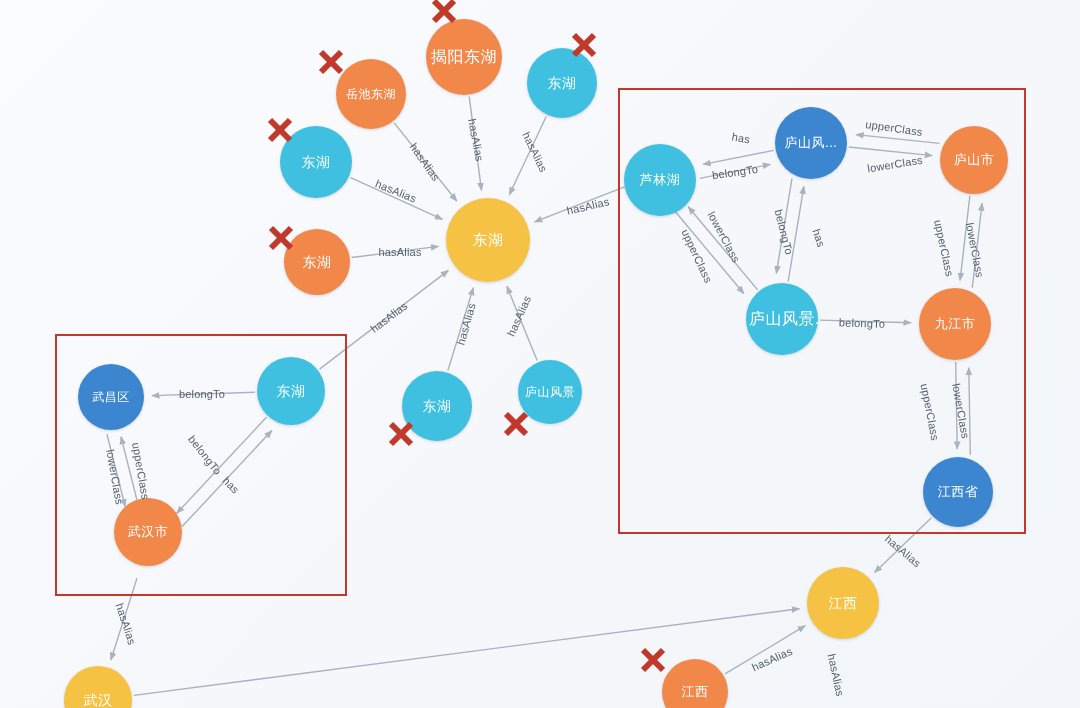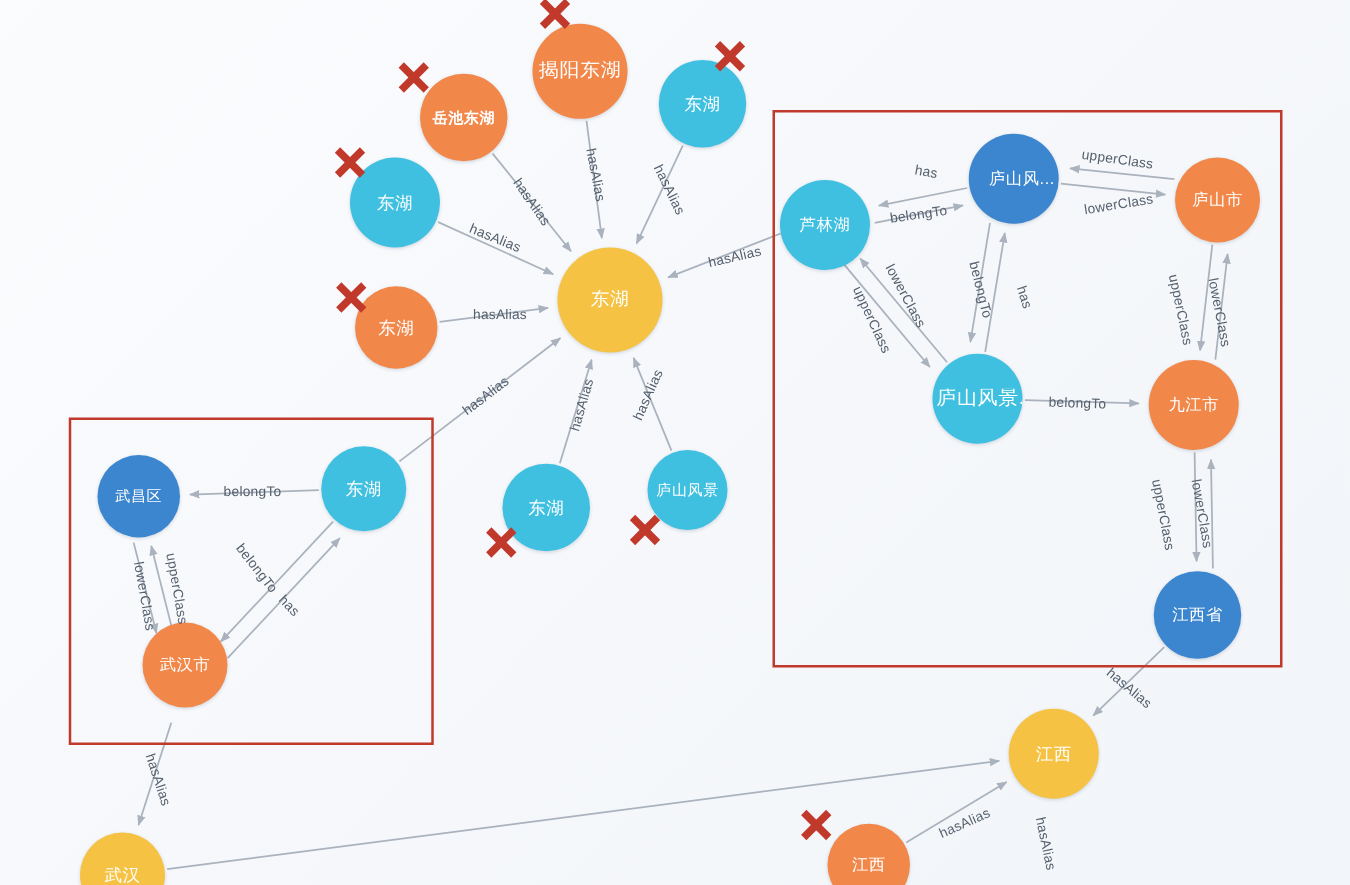--- a/index.html
+++ b/index.html
@@ -108,21 +108,21 @@
       </g>
   </svg>
   <div id="boxes-layer">
       <div class="redbox" style="left: 55px; top: 334px; width: 292px; height: 262px; border-color: rgb(192, 57, 43);"></div>
       <div class="redbox" style="left: 618px; top: 88px; width: 408px; height: 446px; border-color: rgb(192, 57, 43);"></div>
     </div>
   <div id="nodes-layer">
       <div class="node" style="left: 446px; top: 198px; width: 84px; height: 84px; background: rgb(245, 194, 67); font-size: 15px;">
         <span class="node-label">东湖</span>
       </div>
-      <div class="node" style="left: 336px; top: 59px; width: 70px; height: 70px; background: rgb(242, 135, 74); font-size: 12px; font-weight: bold;">
+      <div class="node" style="left: 336px; top: 59px; width: 70px; height: 70px; background: rgb(242, 135, 74); font-size: 12px;">
         <span class="node-label">岳池东湖</span>
       </div>
       <div class="node" style="left: 426px; top: 19px; width: 76px; height: 76px; background: rgb(242, 135, 74); font-size: 16px;">
         <span class="node-label">揭阳东湖</span>
       </div>
       <div class="node" style="left: 527px; top: 48px; width: 70px; height: 70px; background: rgb(63, 192, 224); font-size: 14px;">
         <span class="node-label">东湖</span>
       </div>
       <div class="node" style="left: 280px; top: 126px; width: 72px; height: 72px; background: rgb(63, 192, 224); font-size: 14px;">
         <span class="node-label">东湖</span>
@@ -132,21 +132,21 @@
       </div>
       <div class="node" style="left: 402px; top: 371px; width: 70px; height: 70px; background: rgb(63, 192, 224); font-size: 14px;">
         <span class="node-label">东湖</span>
       </div>
       <div class="node" style="left: 518px; top: 360px; width: 64px; height: 64px; background: rgb(63, 192, 224); font-size: 12px;">
         <span class="node-label">庐山风景</span>
       </div>
       <div class="node" style="left: 624px; top: 144px; width: 72px; height: 72px; background: rgb(63, 192, 224); font-size: 13px;">
         <span class="node-label">芦林湖</span>
       </div>
-      <div class="node" style="left: 775px; top: 107px; width: 72px; height: 72px; background: rgb(59, 134, 206); font-size: 13px; justify-content: flex-end;">
+      <div class="node" style="left: 775px; top: 107px; width: 72px; height: 72px; background: rgb(59, 134, 206); font-size: 13px;">
         <span class="node-label">庐山风...</span>
       </div>
       <div class="node" style="left: 940px; top: 126px; width: 68px; height: 68px; background: rgb(242, 135, 74); font-size: 13px;">
         <span class="node-label">庐山市</span>
       </div>
       <div class="node" style="left: 746px; top: 283px; width: 72px; height: 72px; background: rgb(63, 192, 224); font-size: 16px;">
         <span class="node-label">庐山风景...</span>
       </div>
       <div class="node" style="left: 919px; top: 288px; width: 72px; height: 72px; background: rgb(242, 135, 74); font-size: 13px; align-items: center;">
         <span class="node-label">九江市</span>

